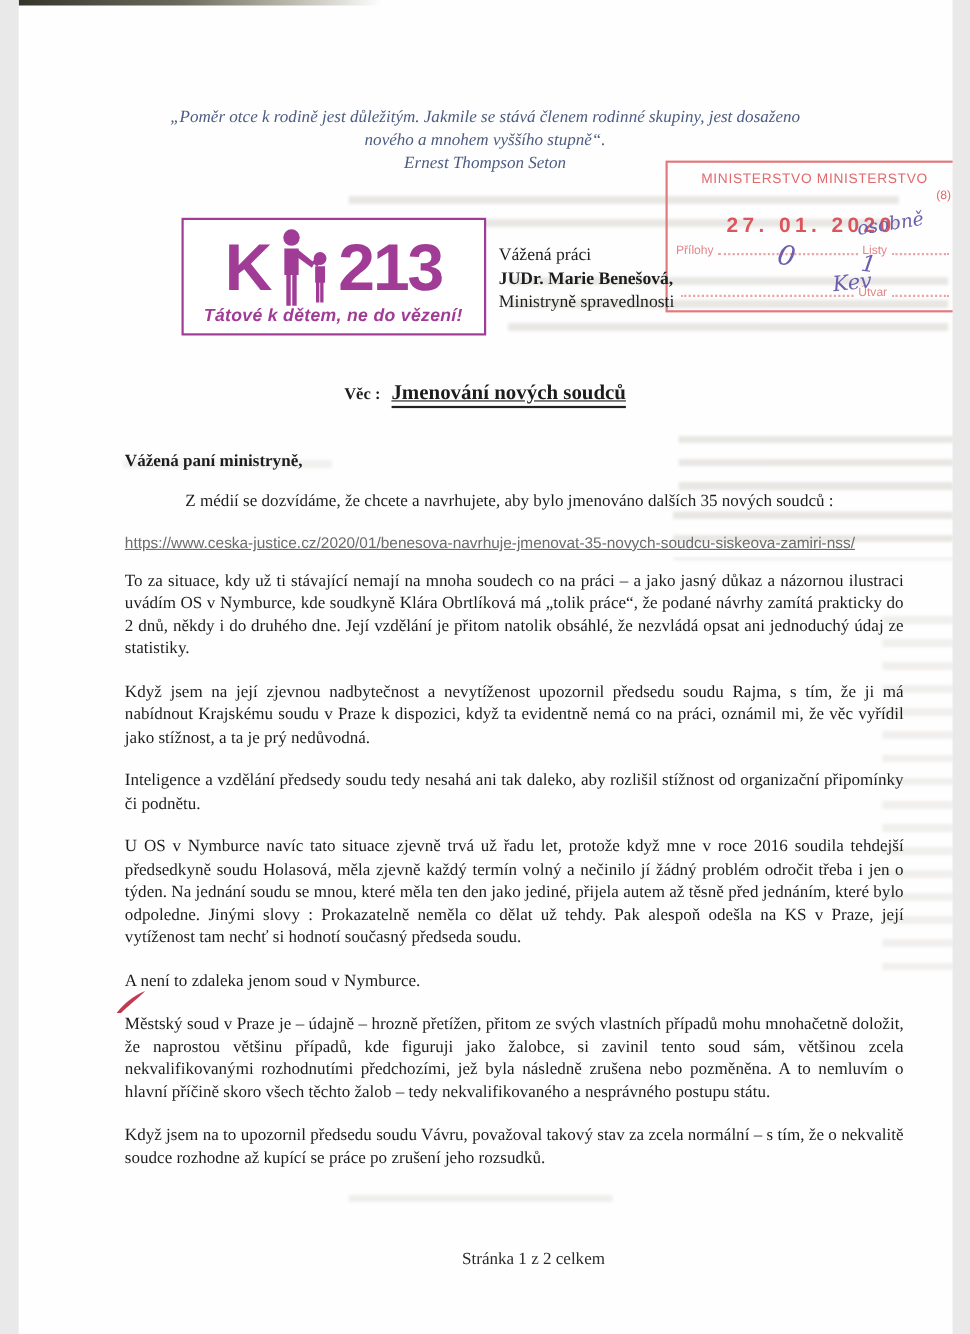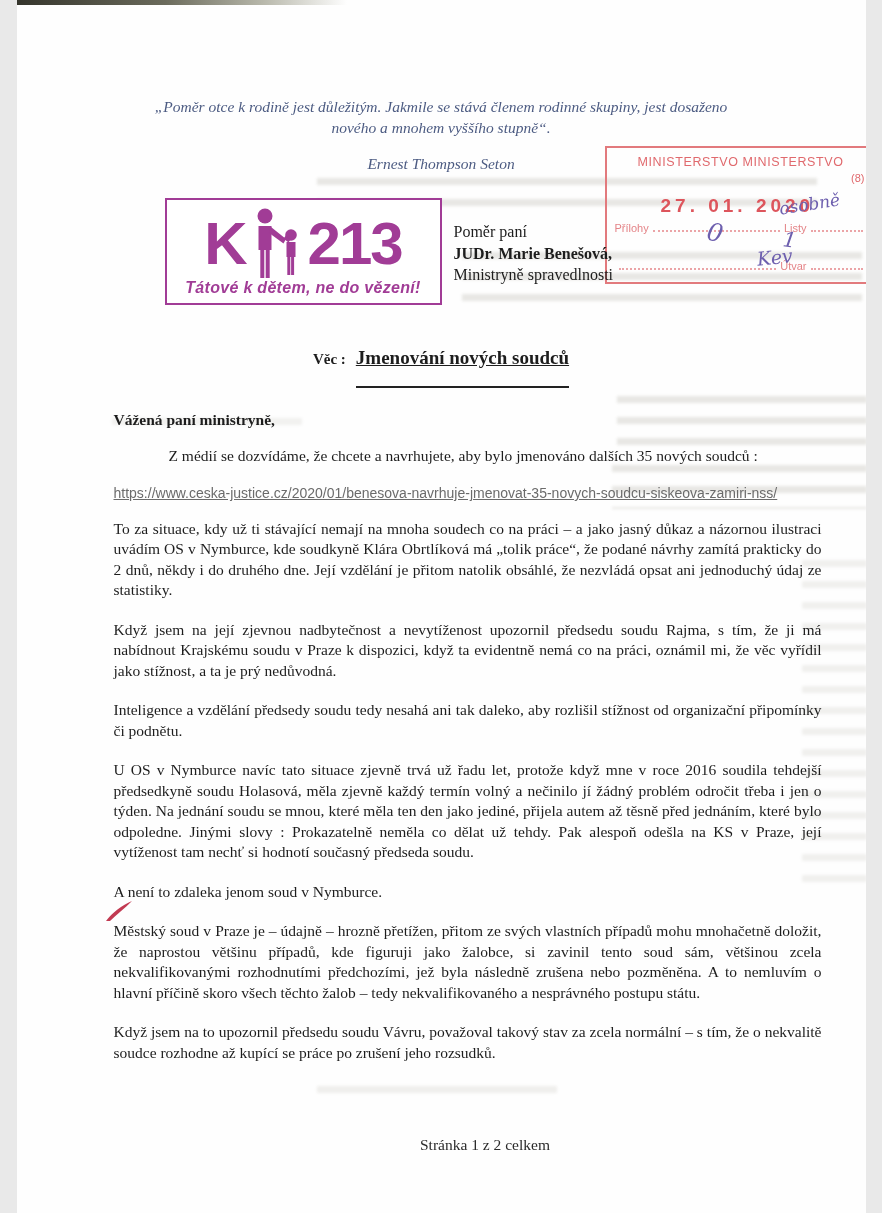--- a/index.html
+++ b/index.html
@@ -16,21 +16,21 @@
   
   .bleed{
     position:absolute; filter:blur(1.6px); opacity:.45; pointer-events:none;
     background:repeating-linear-gradient(to bottom, rgba(125,120,102,.38) 0px, rgba(125,120,102,.38) 7px, transparent 7px, transparent 21px);
   }
   
   .quote{
     position:absolute; top:96px; left:0; width:100%; text-align:center;
     font-style:italic; font-size:15.5px; line-height:21px; color:#4c5b82;
   }
-  .quote .attribution{margin-top:15px;}
+  .quote .attribution{margin-top:0;}
   
   .logo{
     position:absolute; left:148px; top:198px; width:277px; height:107px;
     border:2px solid #a13c96; background:#fff; box-sizing:border-box;
     display:flex; flex-direction:column; align-items:center; justify-content:center;
     color:#a13c96; font-family:"Liberation Sans", sans-serif;
   }
   .logo-row{display:flex; align-items:center; height:74px;}
   .logo-k,.logo-213{font-size:60px; font-weight:700; letter-spacing:-2px; line-height:70px;}
   .logo-figures{margin:0 2px;}
@@ -55,21 +55,21 @@
   .hw-osobne{top:46px; left:172px; font-size:17px; transform:rotate(-9deg);}
   .hw-attachments{top:70px; left:100px; font-size:25px; transform:rotate(12deg); font-weight:400;}
   .hw-sheets{top:80px; left:176px; font-size:21px; transform:rotate(8deg);}
   .hw-unit{top:98px; left:150px; font-size:19px; transform:rotate(-6deg);}
   
   .addressee{position:absolute; left:437px; top:221px; font-size:16px; line-height:21.5px; z-index:3;}
   .bold{font-weight:700;}
   
   .subject{position:absolute; top:347px; left:0; width:100%; text-align:center;}
   .subject-label{font-size:15px; font-weight:700; margin-right:6px;}
-  .subject-title{font-size:19px; font-weight:700; text-decoration:underline; border-bottom:2.5px solid #222; padding-bottom:18px;}
+  .subject-title{font-size:19px; font-weight:700; text-decoration:underline; border-bottom:2.5px solid #222; padding-bottom:1px;}
   
   .body{
     position:absolute; left:97px; top:410px; width:708px;
     font-size:15.5px; line-height:20.5px; text-align:justify;
   }
   .body p{margin:0 0 19px;}
   .salutation{margin-bottom:15px !important;}
   .indent{text-indent:55px;}
   .link{
     font-family:"Liberation Sans", sans-serif; font-size:14px; line-height:21.5px;
@@ -135,21 +135,21 @@
       <span>Útvar</span>
       <span class="dots" style="max-width:52px;"></span>
     </div>
     <span class="hw hw-osobne">osobně</span>
     <span class="hw hw-attachments">0</span>
     <span class="hw hw-sheets">1</span>
     <span class="hw hw-unit">Kev</span>
   </div>
 
   <div class="addressee">
-    <div>Poměr paní</div>
+    <div>Vážená práci</div>
     <div class="bold">JUDr. Marie Benešová,</div>
     <div>Ministryně spravedlnosti</div>
   </div>
 
   <div class="subject">
     <span class="subject-label">Věc :</span>
     <span class="subject-title">Jmenování nových soudců</span>
   </div>
 
   <div class="body">

